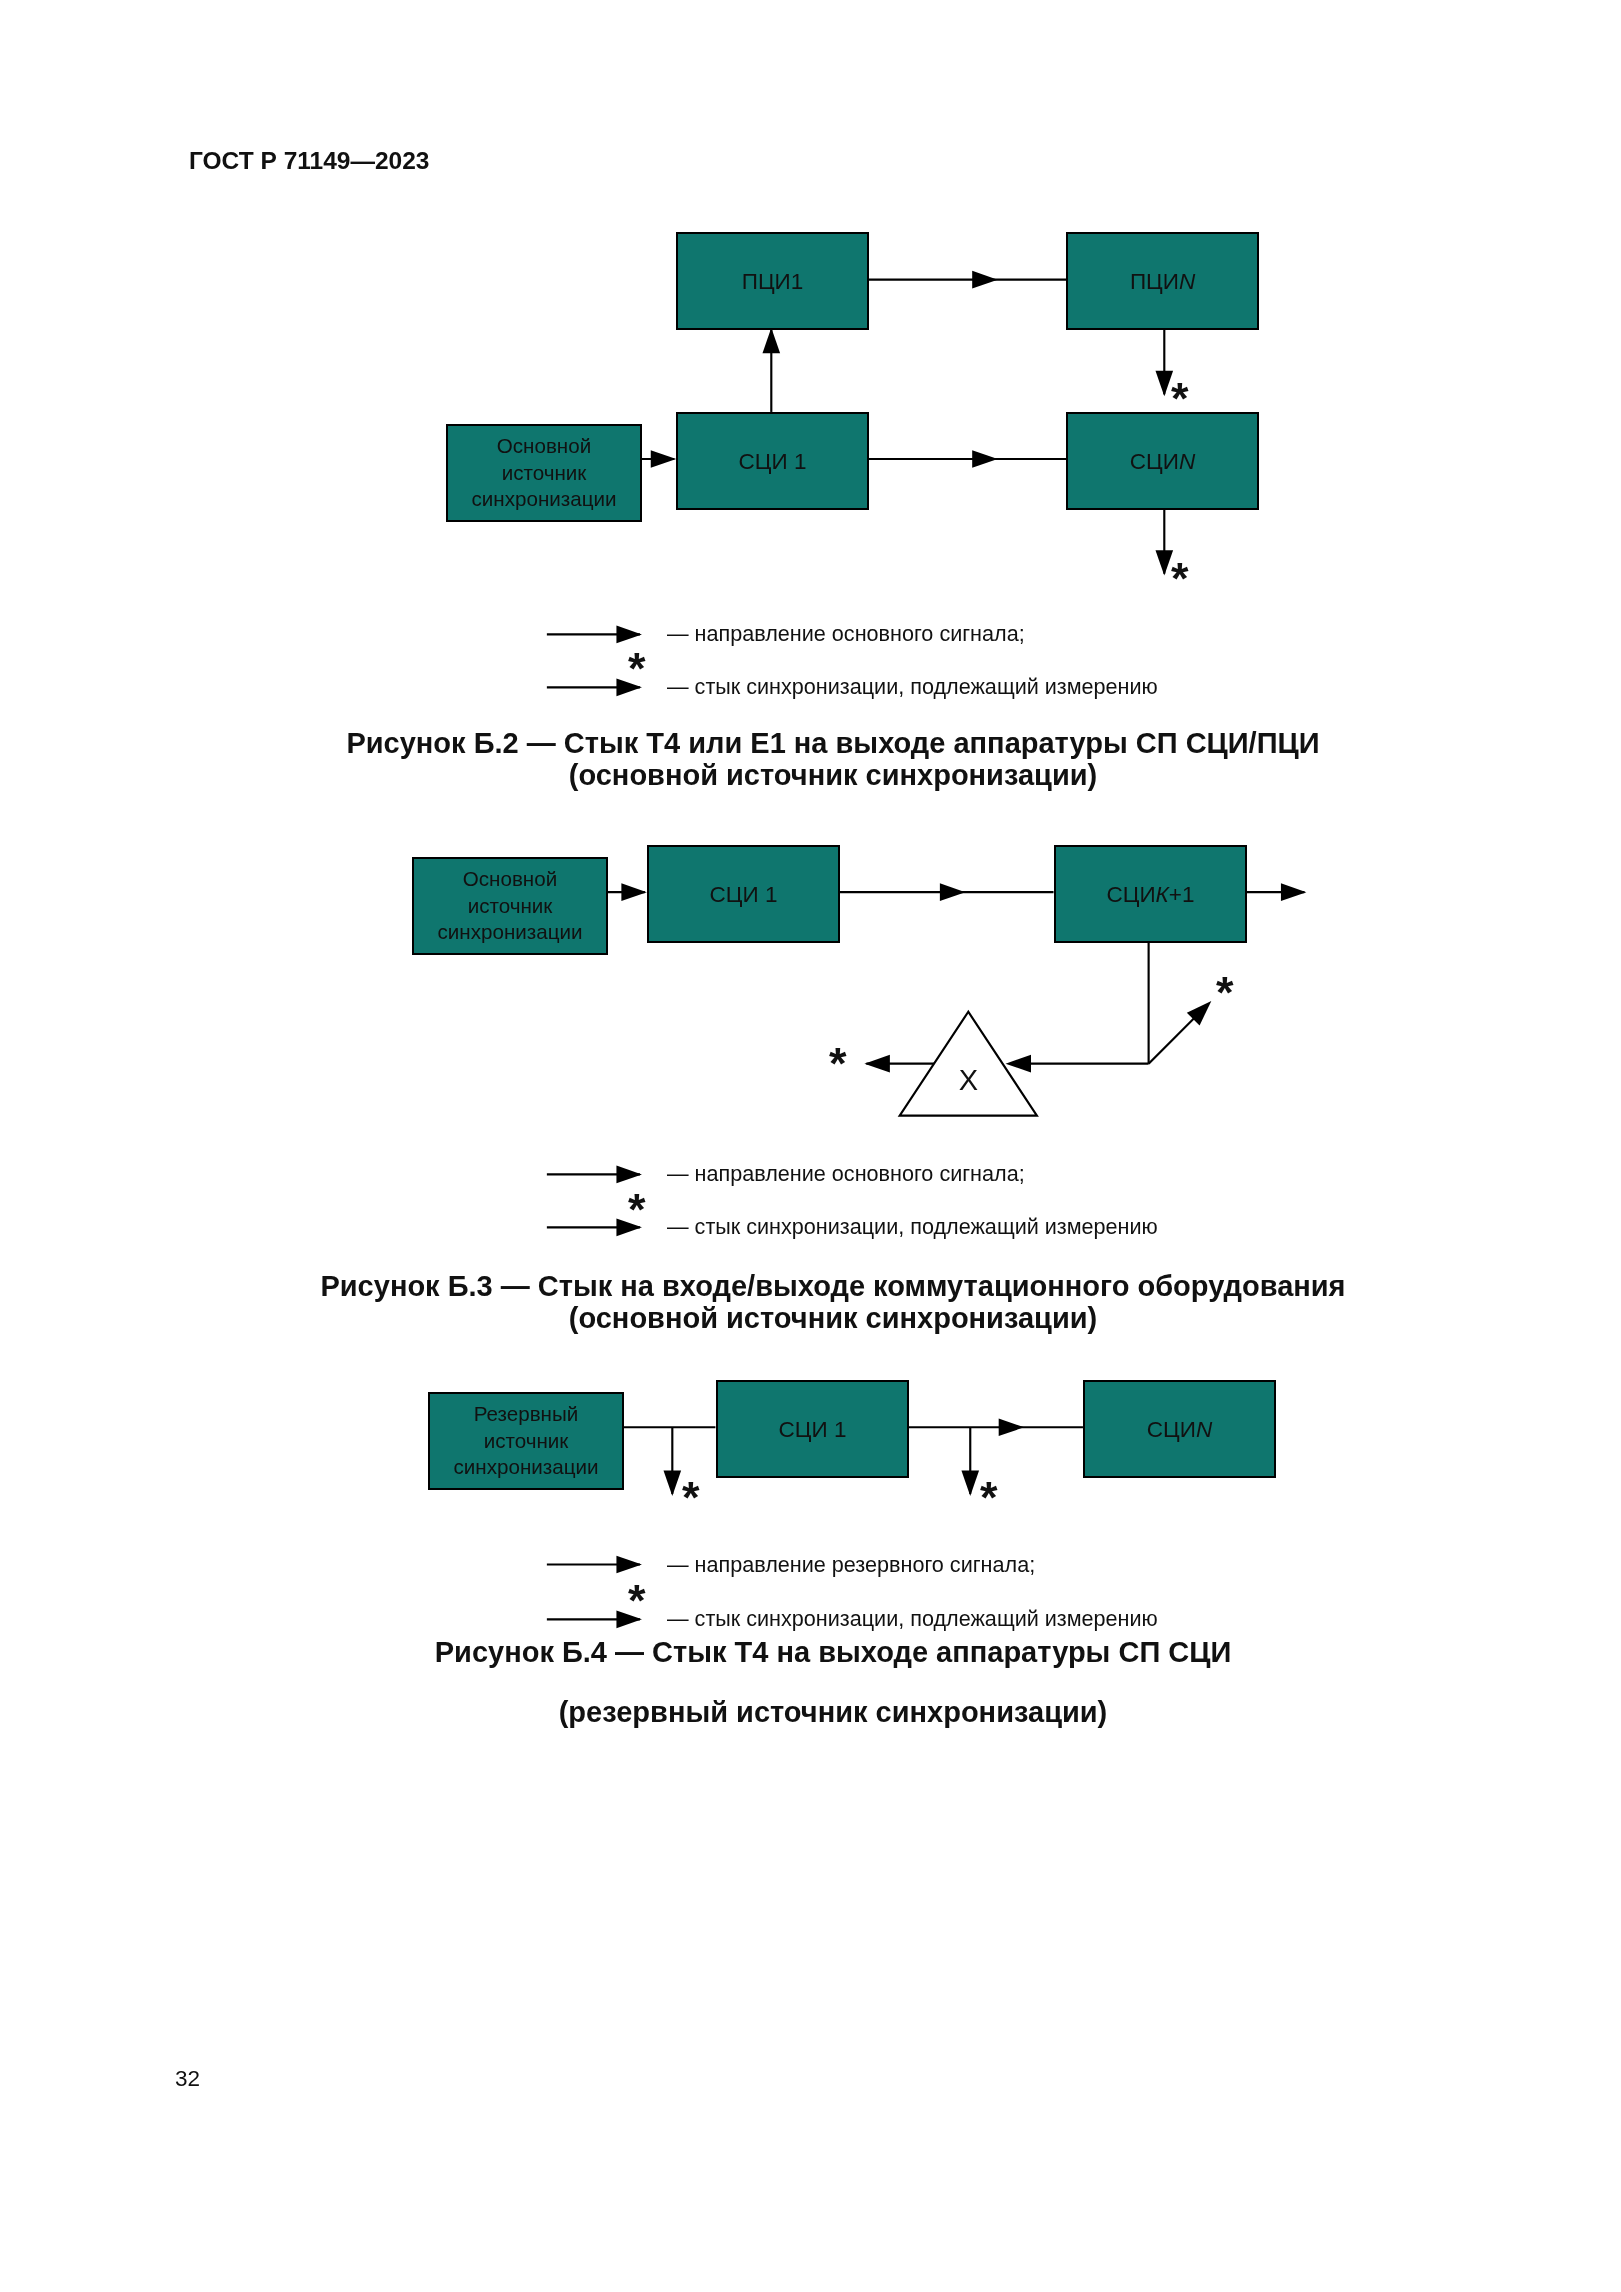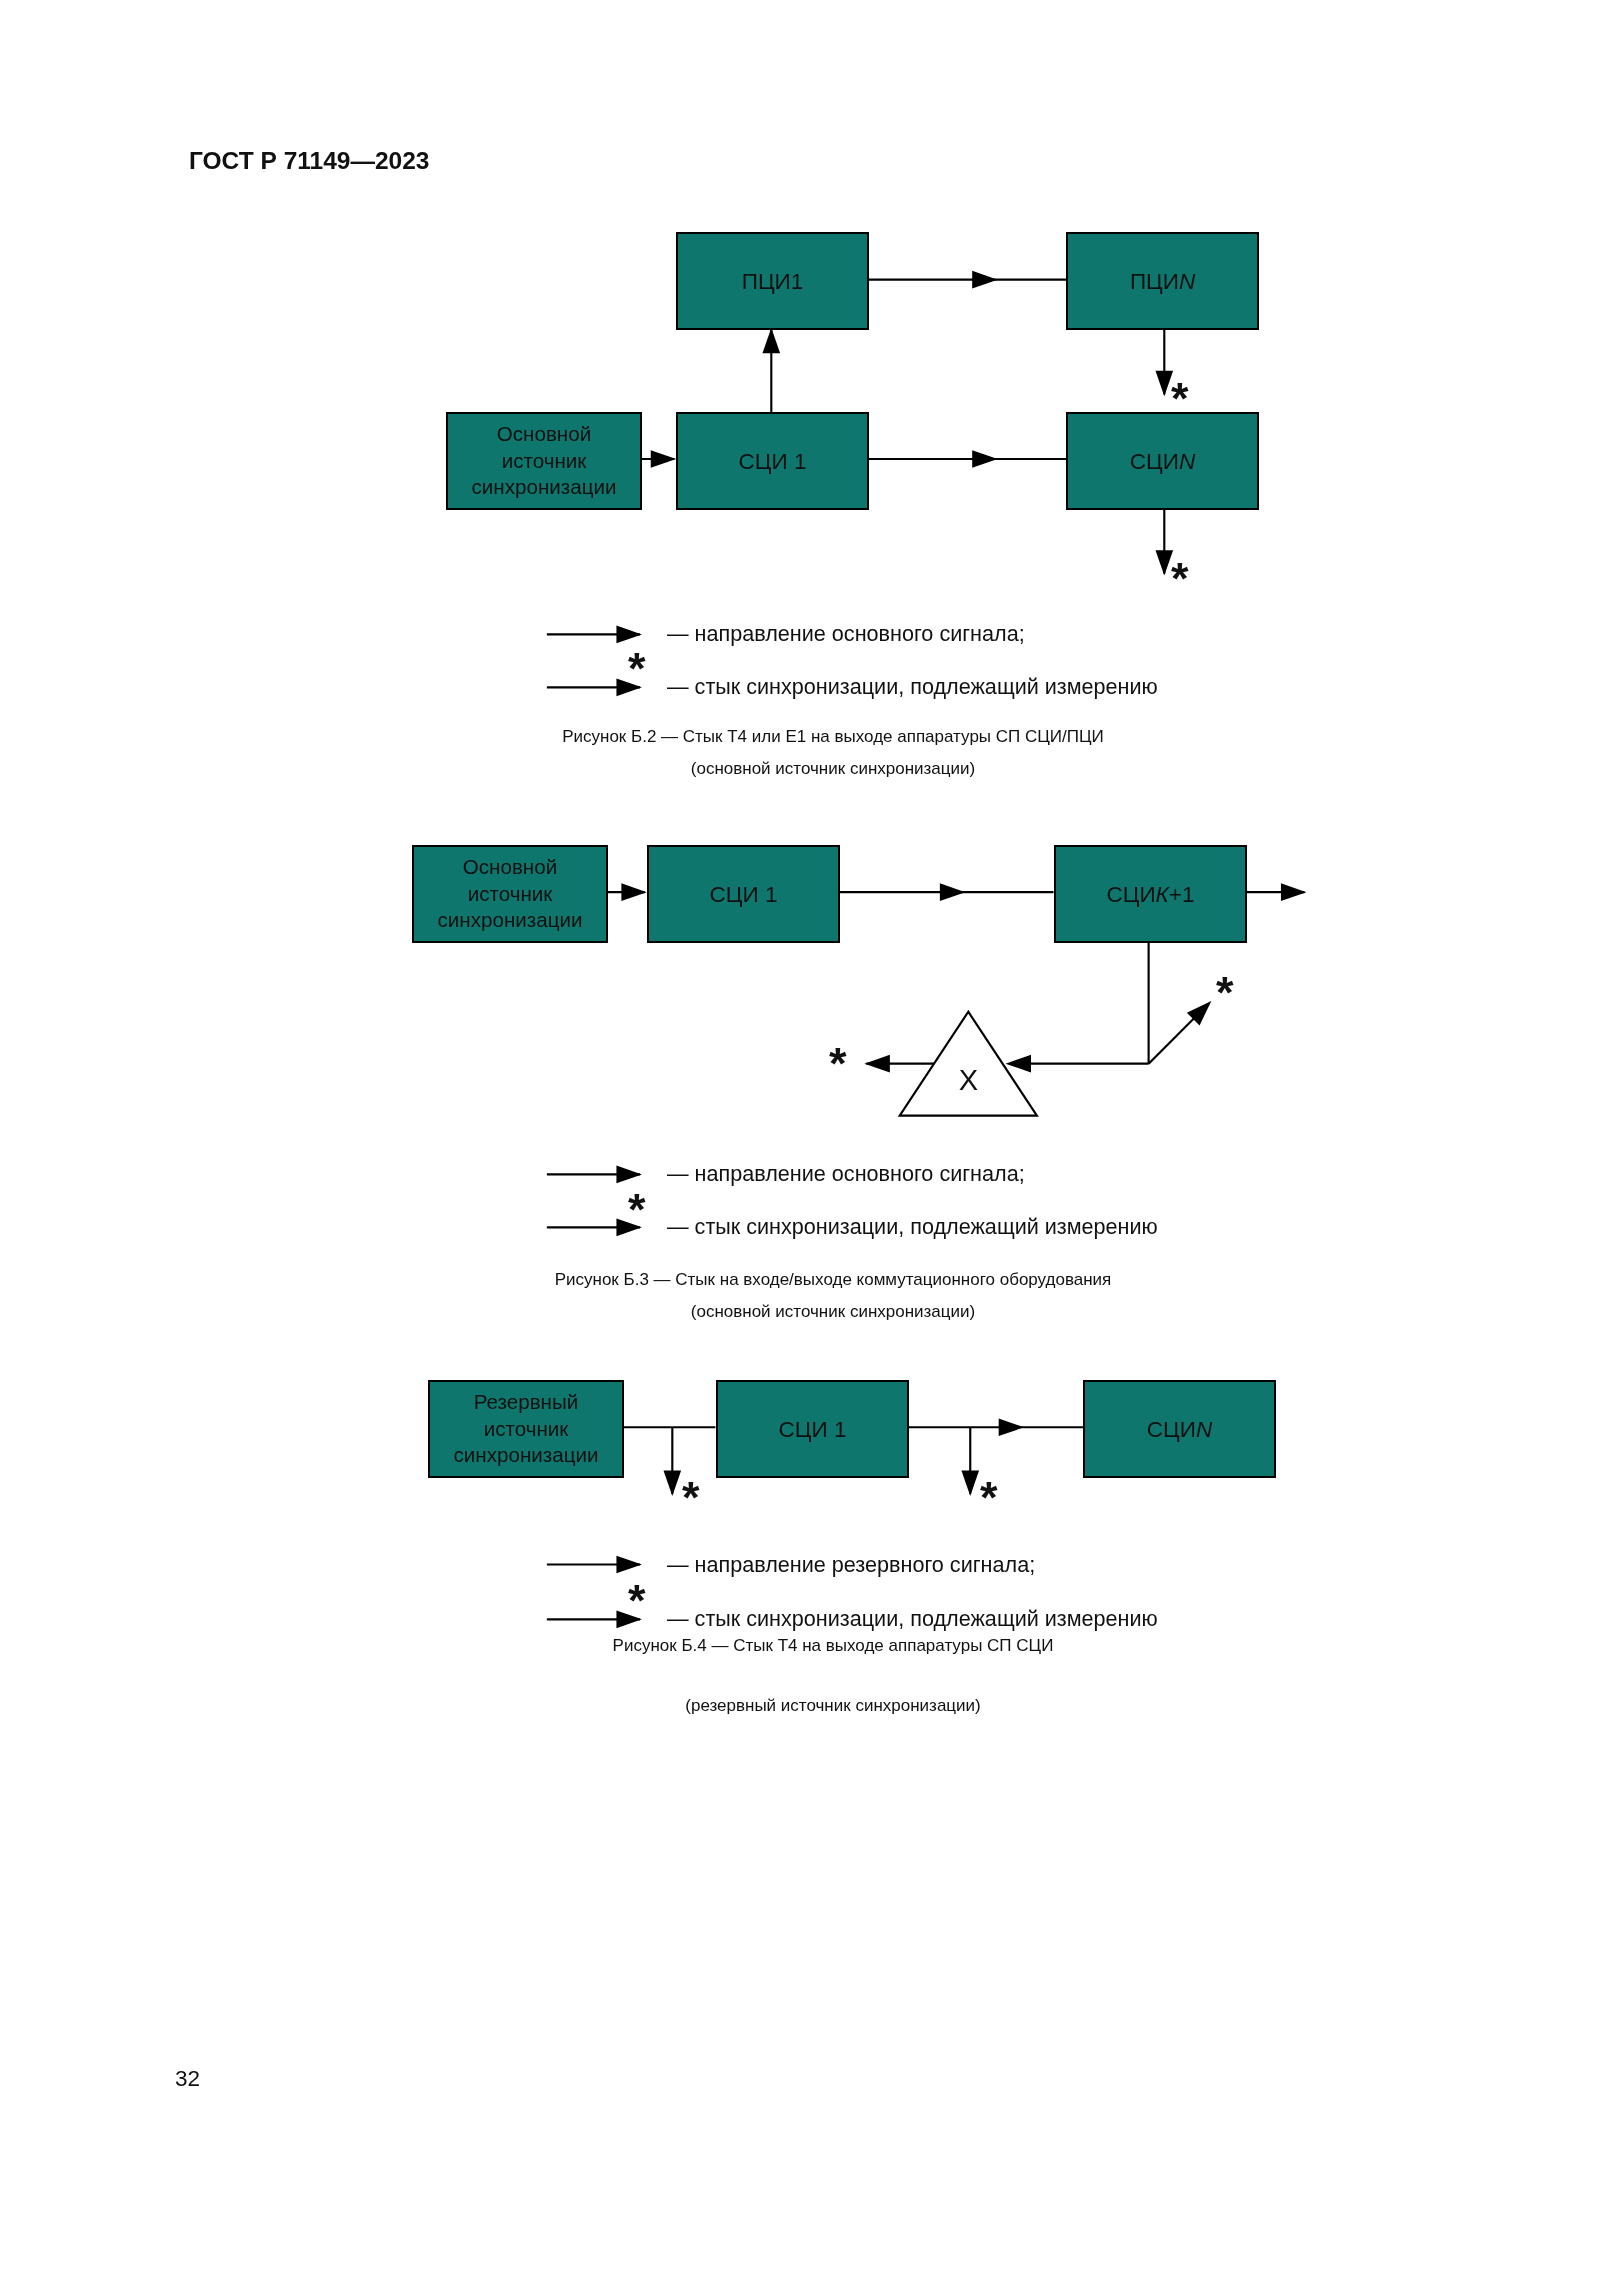--- a/index.html
+++ b/index.html
@@ -2,23 +2,23 @@
 <html><head>
 <meta charset="utf-8">
 <style>
   html,body{margin:0;padding:0;background:#e8e8e8;}
   .page{position:relative;width:1621px;height:2293px;background:#ffffff;
         font-family:"Liberation Sans",sans-serif;color:#111;overflow:hidden;margin:0 auto;padding-left:39px;}
   svg.connectors{position:absolute;left:0;top:0;z-index:1;}
   .box{position:absolute;z-index:2;border:2px solid #000;background:#0f766e;
        display:flex;align-items:center;justify-content:center;text-align:center;
        font-size:22.5px;line-height:1.2;}
-  .box-src{font-size:20.6px;line-height:1.3;white-space:pre-line;}
+  .box-src{font-size:20.6px;line-height:1.3;white-space:pre-line;margin-top:12px;}
   .it{font-style:italic;}
-  .caption{position:absolute;left:245px;width:1176px;text-align:center;font-size:17px;z-index:2;}
+  .caption{position:absolute;left:245px;width:1176px;text-align:center;font-size:29px;z-index:2;font-weight:bold;}
   .legend-text{position:absolute;font-size:21.6px;z-index:2;white-space:nowrap;text-align:center;}
   .ast{position:absolute;font-size:45px;font-weight:700;line-height:1;z-index:3;}
   .tri-x{position:absolute;font-size:29px;z-index:3;text-align:center;}
   .header{position:absolute;left:189px;top:147px;font-size:24.5px;font-weight:700;z-index:2;}
   .pageno{position:absolute;left:175px;top:2066px;font-size:22.5px;z-index:2;}
 </style>
 </head>
 <body>
 
 <div class="page">

